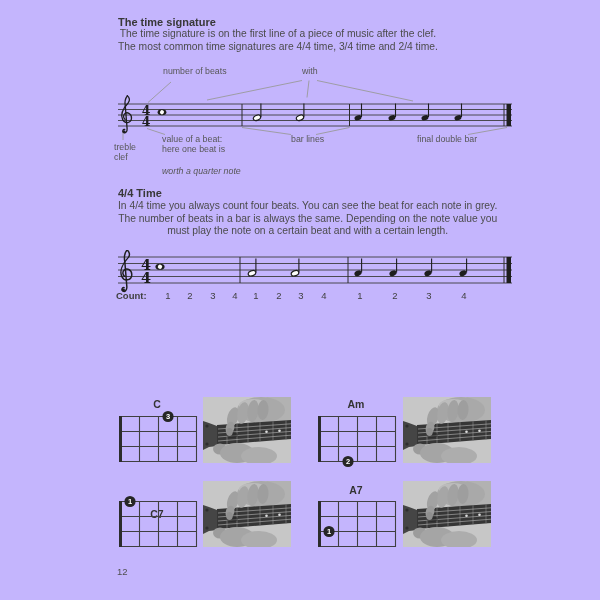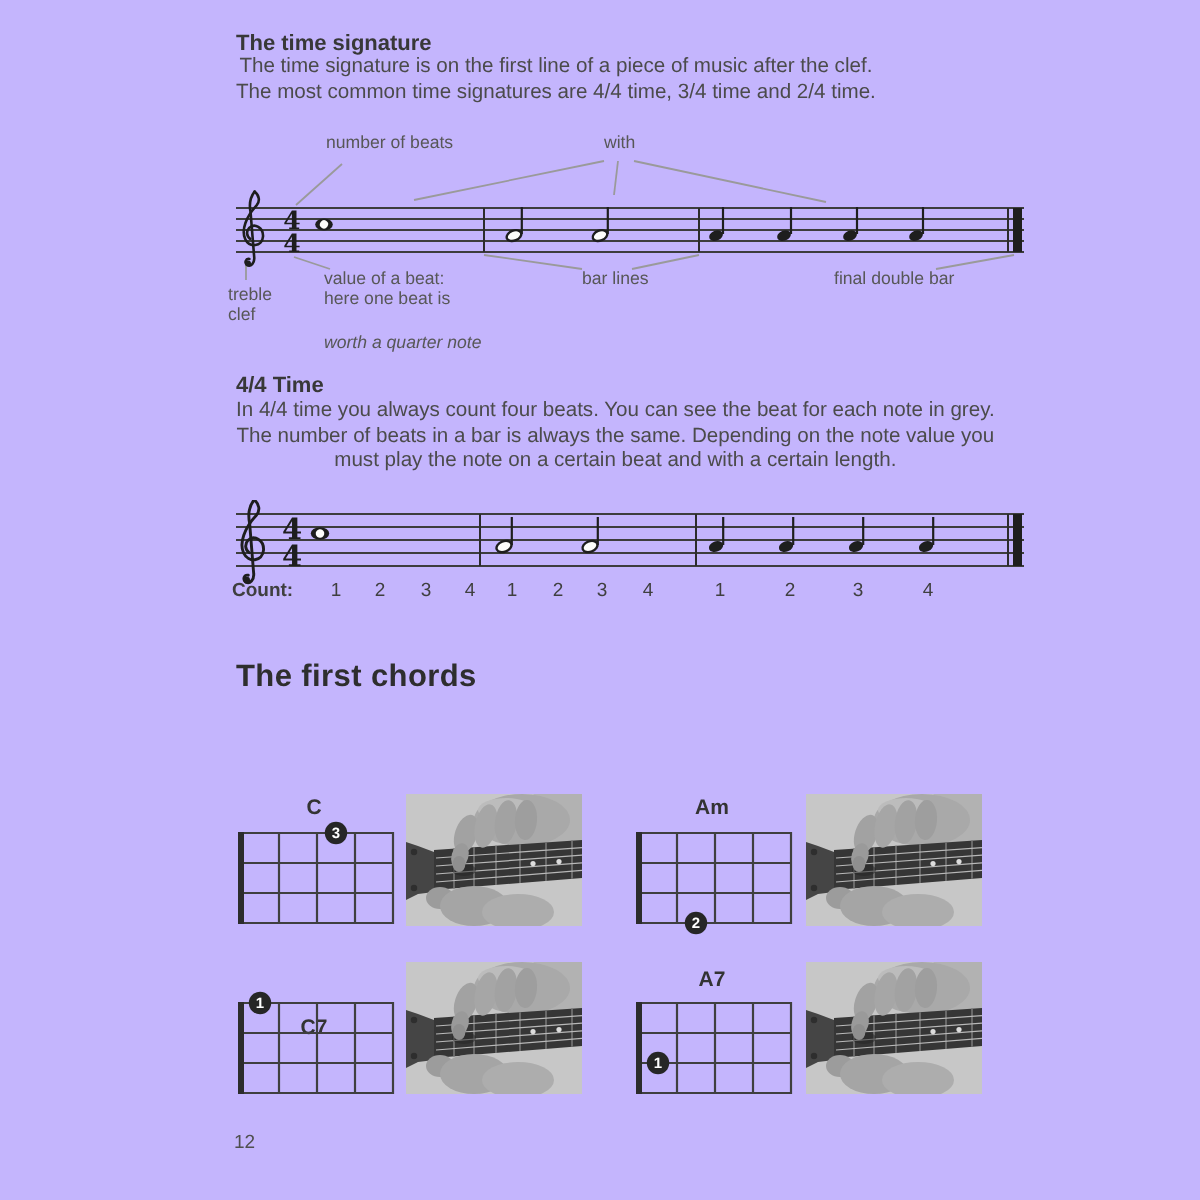--- a/index.html
+++ b/index.html
@@ -222,21 +222,20 @@
   <span class="count-num" style="left:235px;top:290px;">4</span>
   <span class="count-num" style="left:256px;top:290px;">1</span>
   <span class="count-num" style="left:279px;top:290px;">2</span>
   <span class="count-num" style="left:301px;top:290px;">3</span>
   <span class="count-num" style="left:324px;top:290px;">4</span>
   <span class="count-num" style="left:360px;top:290px;">1</span>
   <span class="count-num" style="left:395px;top:290px;">2</span>
   <span class="count-num" style="left:429px;top:290px;">3</span>
   <span class="count-num" style="left:464px;top:290px;">4</span>
 
-  <div class="abs h3" style="left:118px;top:330px;">The first chords</div>
 
   <span class="abs chordname" style="left:157px;top:398px;">C</span>
   <svg class="abs" style="left:113px;top:408px;" width="90" height="60" viewBox="-6 -7 90 60">
     <g>
       <line class="gridln" x1="0" y1="1.5" x2="78" y2="1.5"></line>
       <line class="gridln" x1="0" y1="16.5" x2="78" y2="16.5"></line>
       <line class="gridln" x1="0" y1="31.5" x2="78" y2="31.5"></line>
       <line class="gridln" x1="0" y1="46.5" x2="78" y2="46.5"></line>
       <line class="nutln" x1="1.5" y1="1" x2="1.5" y2="47"></line>
       <line class="gridln" x1="20.5" y1="1" x2="20.5" y2="47"></line>

